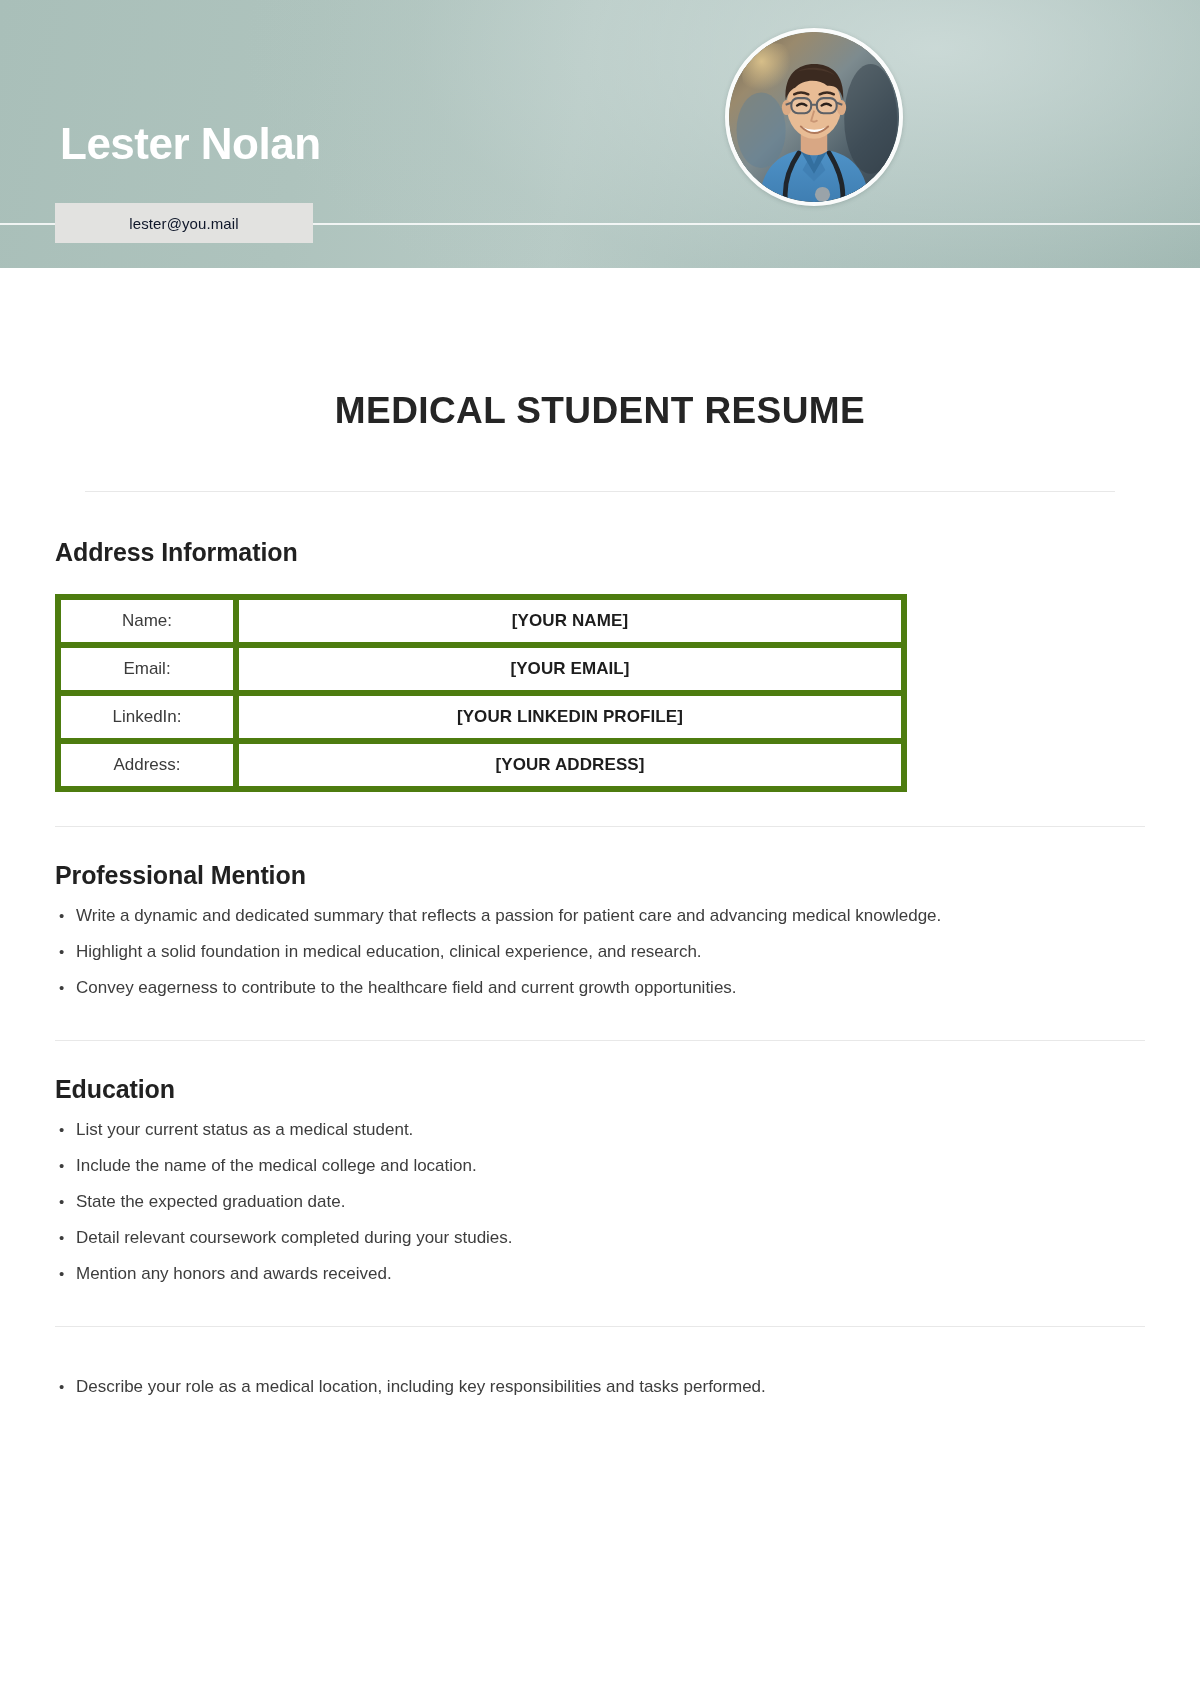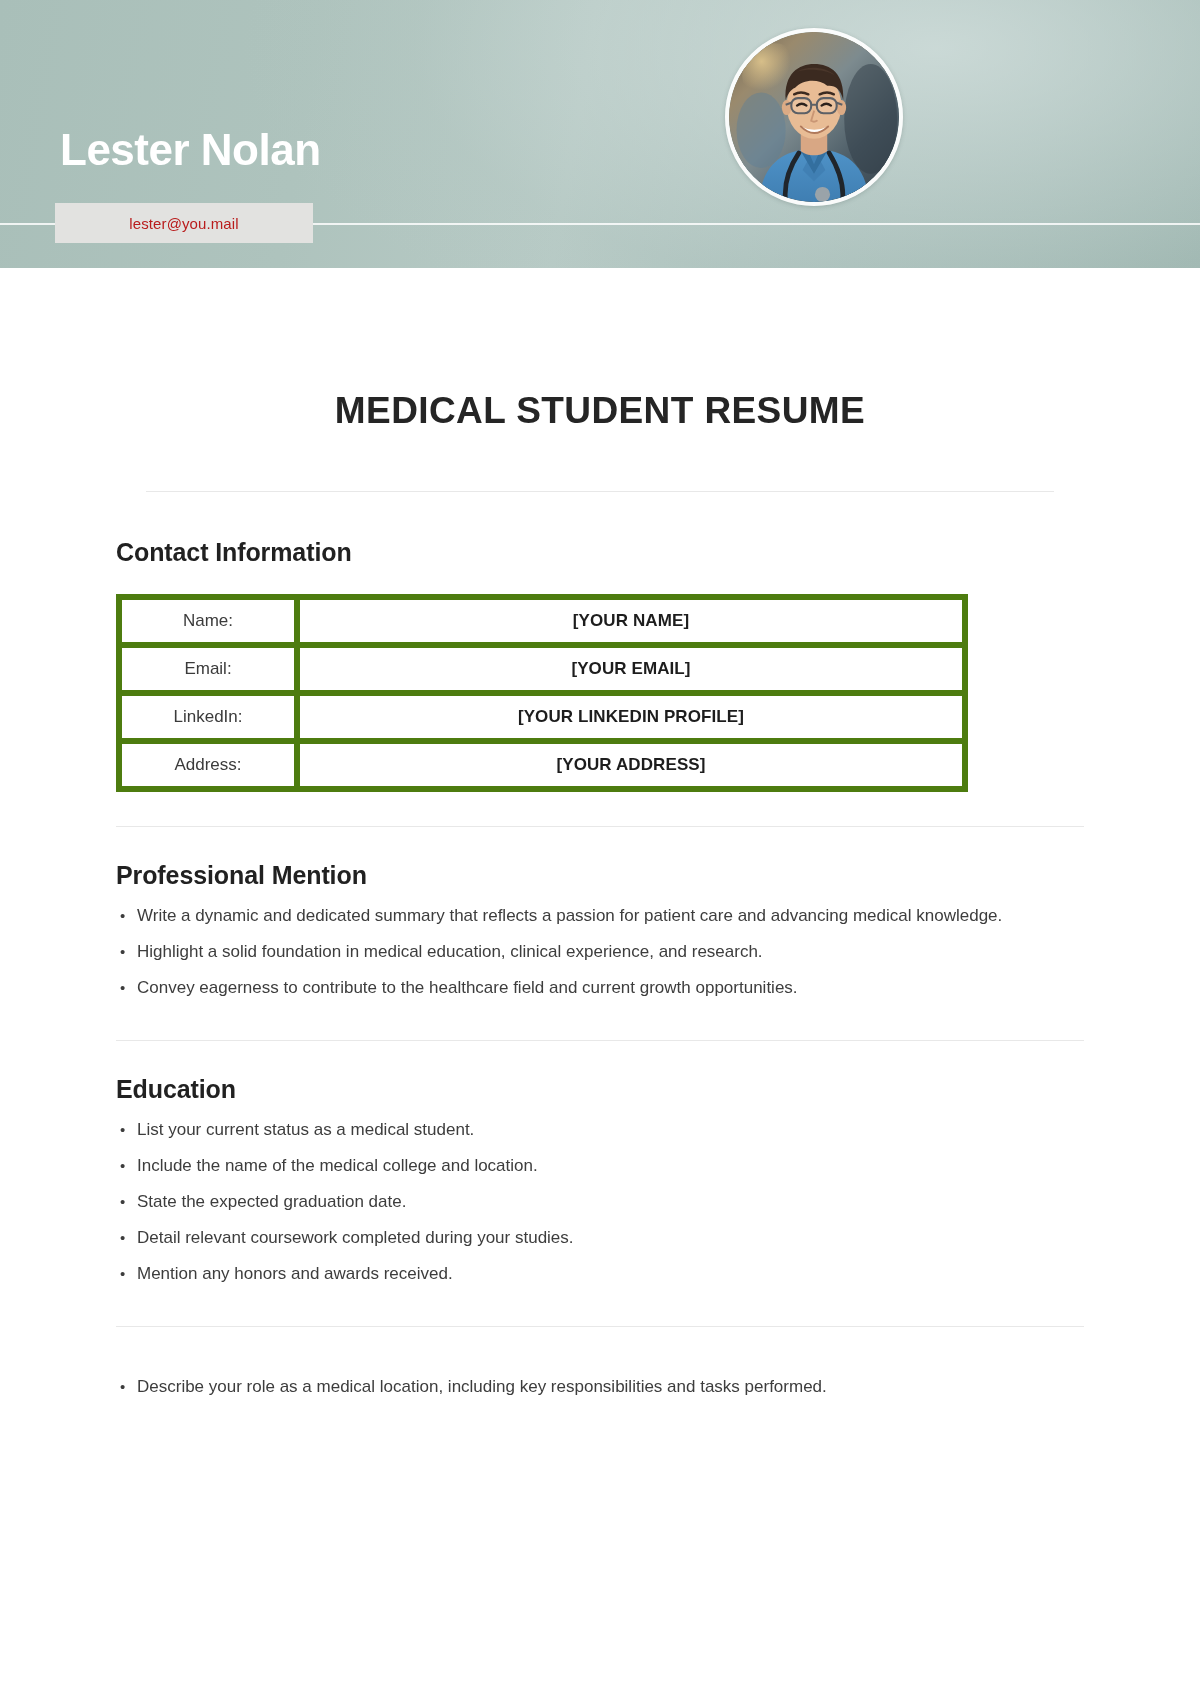--- a/index.html
+++ b/index.html
@@ -37,42 +37,42 @@
     left: 0;
     top: 223px;
     width: 1200px;
     height: 2px;
     background: rgba(255,255,255,0.82);
   }
 
   .header-name {
     position: absolute;
     left: 60px;
-    top: 128px;
+    top: 122px;
     font-size: 44px;
     font-weight: bold;
     letter-spacing: -0.5px;
     color: #ffffff;
     line-height: 1;
   }
 
   .email-chip {
     position: absolute;
     left: 55px;
     top: 203px;
     width: 258px;
     height: 40px;
     background: #e2e2e0;
     display: flex;
     align-items: center;
     justify-content: center;
   }
   .email-chip span {
     font-size: 15px;
-    color: #b91c1c;
+    color: #0f172a;
     letter-spacing: 0.1px;
   }
 
   
   .portrait-wrap {
     position: absolute;
     left: 725px;
     top: 28px;
     width: 178px;
     height: 178px;
@@ -87,21 +87,21 @@
     border-radius: 50%;
     overflow: hidden;
     background: linear-gradient(160deg, #6e6254 0%, #8b7c66 24%, #5d6b74 58%, #3c4a53 100%);
   }
   .portrait svg { display: block; width: 100%; height: 100%; }
 
   
   .doc {
     position: relative;
     width: 1200px;
-    padding: 0 116px;
+    padding: 0 55px;
   }
 
   .doc-title {
     margin-top: 122px;
     text-align: center;
     font-size: 37px;
     font-weight: bold;
     letter-spacing: 0.4px;
     color: #252525;
   }
@@ -263,21 +263,21 @@
 
   <div class="doc">
 
     <div class="doc-title">MEDICAL STUDENT RESUME</div>
 
     <div class="divider top-rule"></div>
 
     <div class="gap-lg"></div>
 
     <div class="section">
-      <div class="section-title">Contact Information</div>
+      <div class="section-title">Address Information</div>
 
       <table class="contact">
         <tbody>
           <tr>
             <td class="lbl">Name:</td>
             <td class="val">[YOUR NAME]</td>
           </tr>
           <tr>
             <td class="lbl">Email:</td>
             <td class="val">[YOUR EMAIL]</td>

